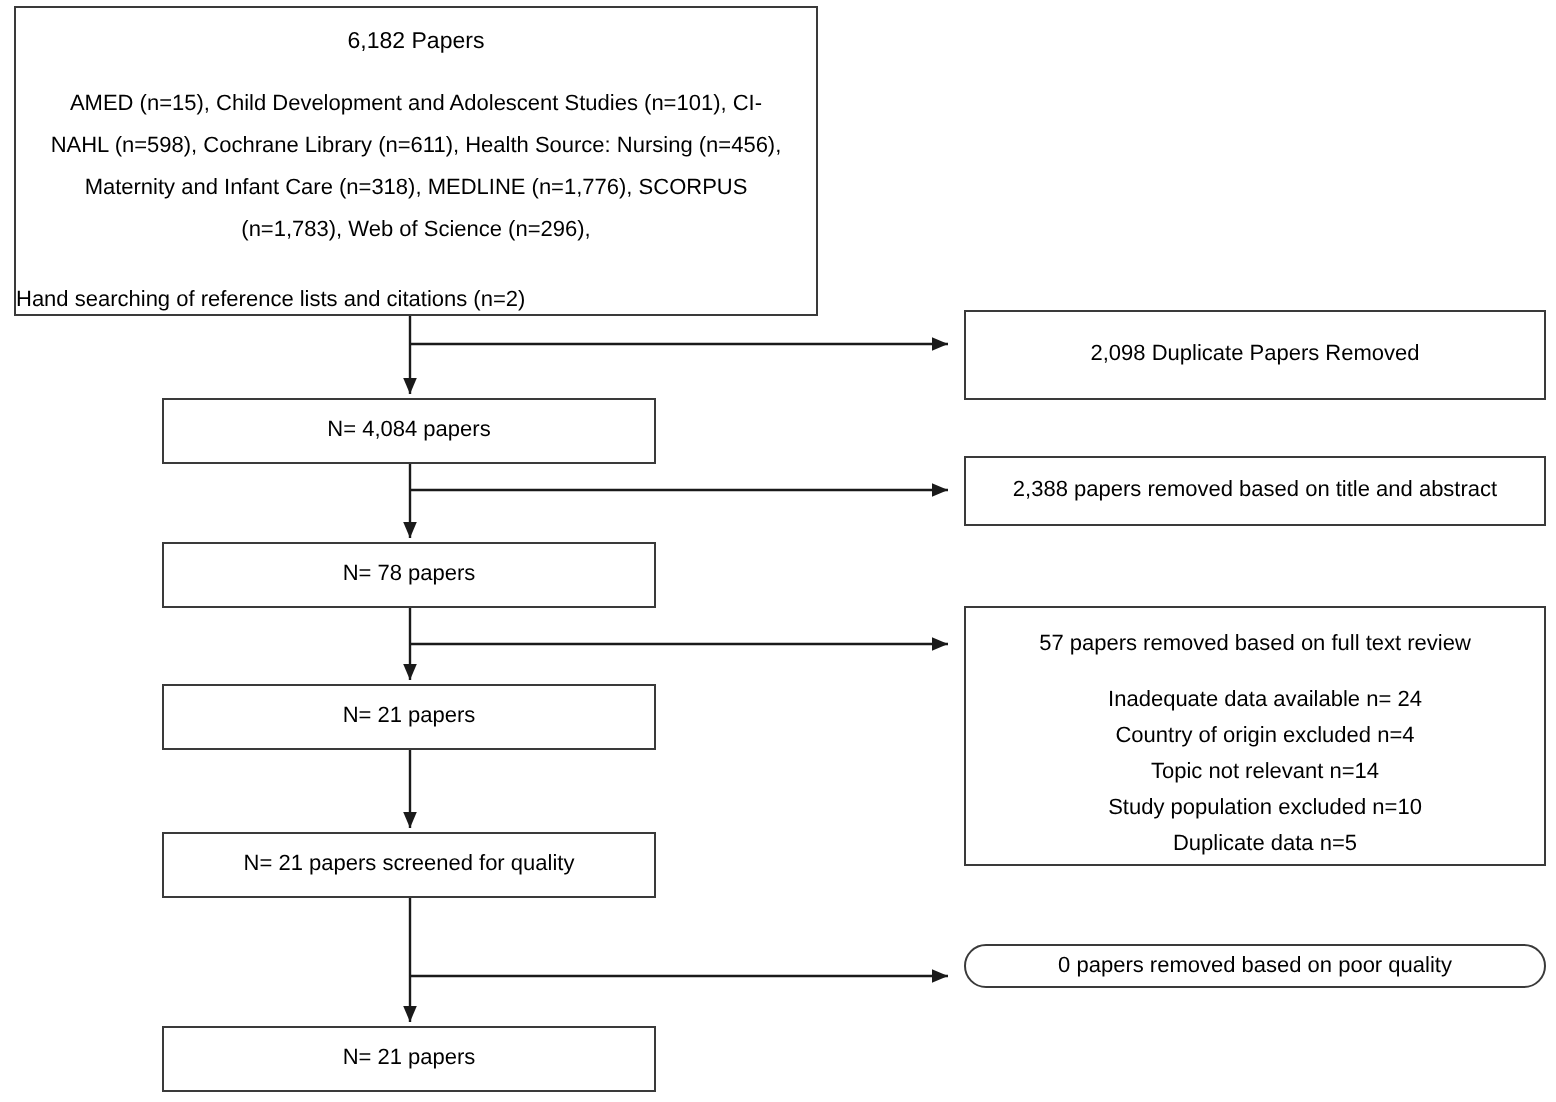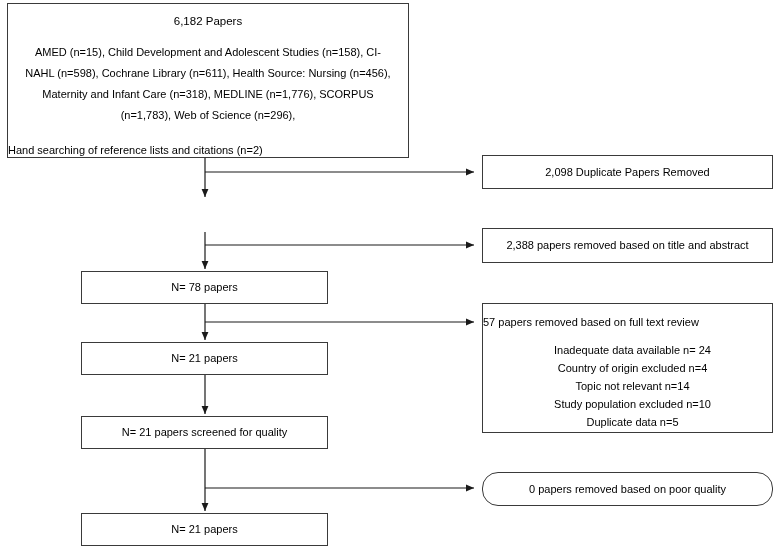--- a/index.html
+++ b/index.html
@@ -68,30 +68,31 @@
   #left-box-1 { top: 199px; }
   #left-box-2 { top: 271px; }
   #left-box-3 { top: 342px; }
   #left-box-4 { top: 416px; }
   #left-box-5 { top: 513px; height: 33px; }
   
   .right-box {
     left: 482px;
     width: 291px;
   }
-  #right-box-1 { top: 155px; height: 34px; }
+  #right-box-1 { top: 155px; height: 45px; }
   #right-box-2 { top: 228px; height: 35px; }
-  #right-box-4 { top: 472px; height: 34px; border-radius: 16px; }
+  #right-box-4 { top: 472px; height: 22px; border-radius: 16px; }
   #right-box-3 {
     top: 303px;
     height: 130px;
     justify-content: flex-start;
     padding-top: 10px;
   }
   #right-box-3 .excl-title {
+    text-align: center;
     font-size: 11px;
     line-height: 16px;
     margin-bottom: 11px;
   }
   #right-box-3 .excl-reason {
     text-align: center;
     font-size: 11px;
     line-height: 18px;
     padding-left: 10px;
     white-space: nowrap;
@@ -130,27 +131,30 @@
 
       <line x1="205" y1="375" x2="205" y2="414" marker-end="url(#arrowhead)"></line>
 
       <line x1="205" y1="449" x2="205" y2="511" marker-end="url(#arrowhead)"></line>
       <line x1="205" y1="488" x2="474" y2="488" marker-end="url(#arrowhead)"></line>
     </g>
   </svg>
 
   <div class="box" id="source-box">
     <div class="title">6,182 Papers</div>
-    <div class="databases">AMED (n=15), Child Development and Adolescent Studies (n=158), CI-</div>
+    <div class="databases">AMED (n=15), Child Development and Adolescent Studies (n=101), CI-</div>
     <div class="databases">NAHL (n=598), Cochrane Library (n=611), Health Source: Nursing (n=456),</div>
     <div class="databases">Maternity and Infant Care (n=318), MEDLINE (n=1,776), SCORPUS</div>
     <div class="databases">(n=1,783), Web of Science (n=296),</div>
     <div class="handsearch">Hand searching of reference lists and citations (n=2)</div>
   </div>
 
+  <div class="box left-box" id="left-box-1">
+    <div class="box-line">N= 4,084  papers</div>
+  </div>
   <div class="box left-box" id="left-box-2">
     <div class="box-line">N= 78 papers</div>
   </div>
   <div class="box left-box" id="left-box-3">
     <div class="box-line">N= 21 papers</div>
   </div>
   <div class="box left-box" id="left-box-4">
     <div class="box-line">N= 21 papers screened for quality</div>
   </div>
   <div class="box left-box" id="left-box-5">

